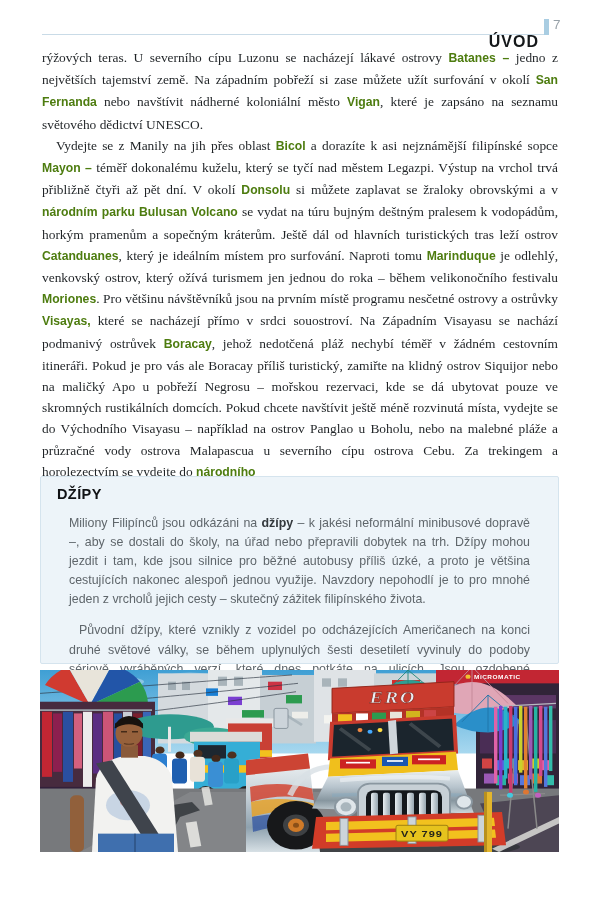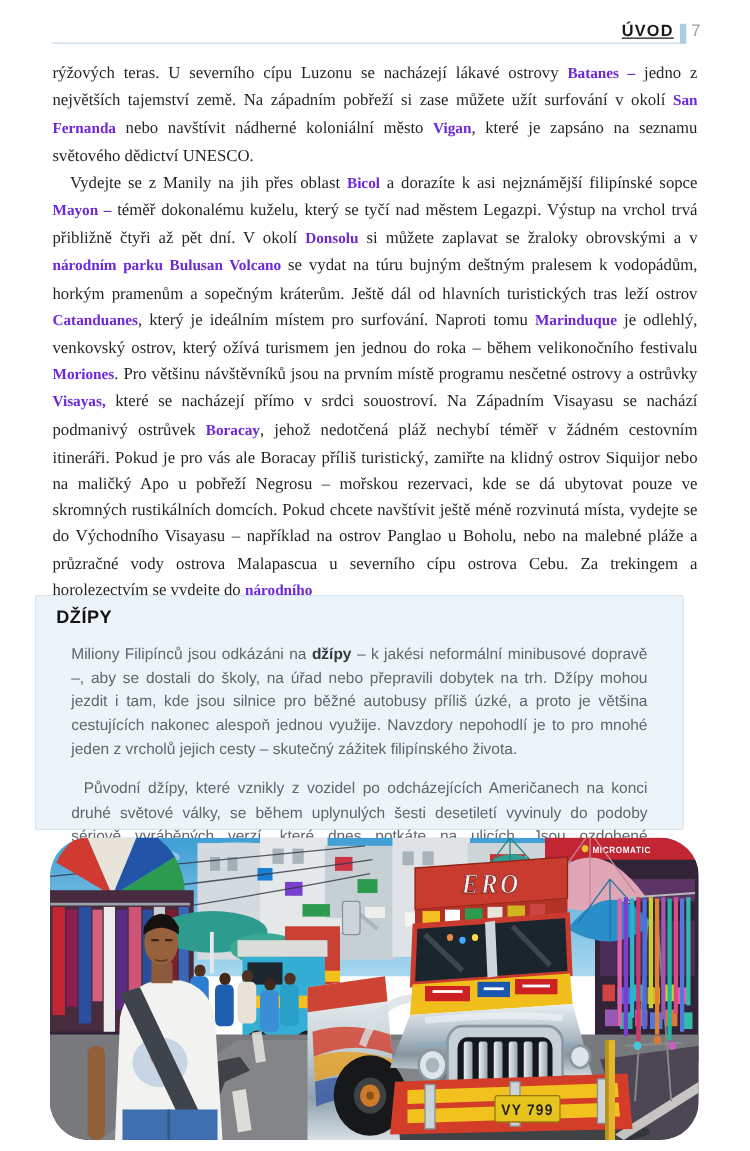--- a/index.html
+++ b/index.html
@@ -4,43 +4,43 @@
 <style>
   :root{
     --page-bg:#ffffff; --accent-blue:#a9cde2; --rule:#c9dbe7;
     --box-bg:#edf4f9; --box-border:#d5e4ee; --text:#1f2326; --box-text:#5f666b;
   }
   html,body{margin:0;padding:0;background:#fff;}
   .page{position:relative;width:600px;height:921px;background:var(--page-bg);
         font-family:"Liberation Serif",serif;overflow:hidden;}
   
   .hrule{position:absolute;left:42px;top:34px;width:502px;height:1px;background:var(--rule);}
-  .sec{position:absolute;right:61px;top:17px;font-family:"Liberation Sans",sans-serif;
-       font-weight:bold;font-size:13px;letter-spacing:1px;color:#15181a;text-decoration:underline;}
+  .sec{position:absolute;right:61px;top:33px;font-family:"Liberation Sans",sans-serif;
+       font-weight:bold;font-size:16px;letter-spacing:1px;color:#15181a;}
   .bar{position:absolute;left:544px;top:19px;width:5px;height:16px;background:var(--accent-blue);}
   .pnum{position:absolute;left:553px;top:17px;font-family:"Liberation Sans",sans-serif;
         font-size:13.5px;color:#97a1a8;}
   
   .body-text{position:absolute;left:42px;top:47px;width:516px;font-size:13.4px;
              line-height:21.2px;text-align:justify;color:var(--text);}
   .bp{margin:0;}
   .ind{text-indent:14px;}
-  .kw{font-family:Liberation Serif, serif;font-weight:700;font-size:12.2px;color:#6d28d9;}
+  .kw{font-family:Liberation Sans, sans-serif;font-weight:700;font-size:12.2px;color:#4d7c0f;}
   
-  .infobox{position:absolute;left:28px;top:476px;width:519px;height:188px;box-sizing:border-box;
+  .infobox{position:absolute;left:40px;top:476px;width:519px;height:188px;box-sizing:border-box;
            background:var(--box-bg);border:1px solid var(--box-border);border-radius:2px;
            padding:9px 16px 0 16px;}
   .infobox h2{margin:0 0 5px 0;font-family:"Liberation Sans",sans-serif;font-size:14.5px;
               letter-spacing:.4px;color:#101214;}
   .ip{margin:12px;font-family:"Liberation Sans",sans-serif;font-size:12.4px;line-height:19.1px;
       text-align:justify;color:var(--box-text);}
   .ind2{text-indent:10px;}
   .kwb{font-weight:700;color:#33383c;font-size:12.4px;}
   
-  .photo{position:absolute;left:40px;top:670px;width:519px;height:242px;margin:0;overflow:hidden;border-radius:31px;}
+  .photo{position:absolute;left:40px;top:670px;width:519px;height:182px;margin:0;overflow:hidden;}
   .photo svg{display:block;width:100%;height:100%;}
 </style>
 </head>
 <body>
 
 <div class="page">
 
   <header>
     <div class="hrule"></div>
     <span class="sec">ÚVOD</span>

